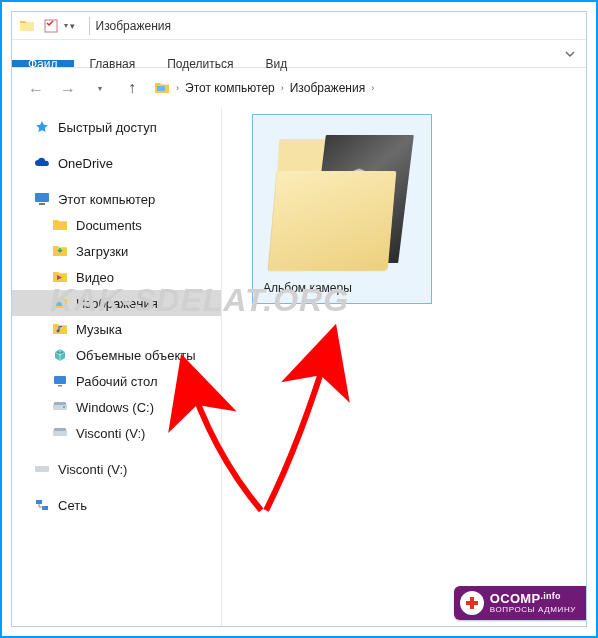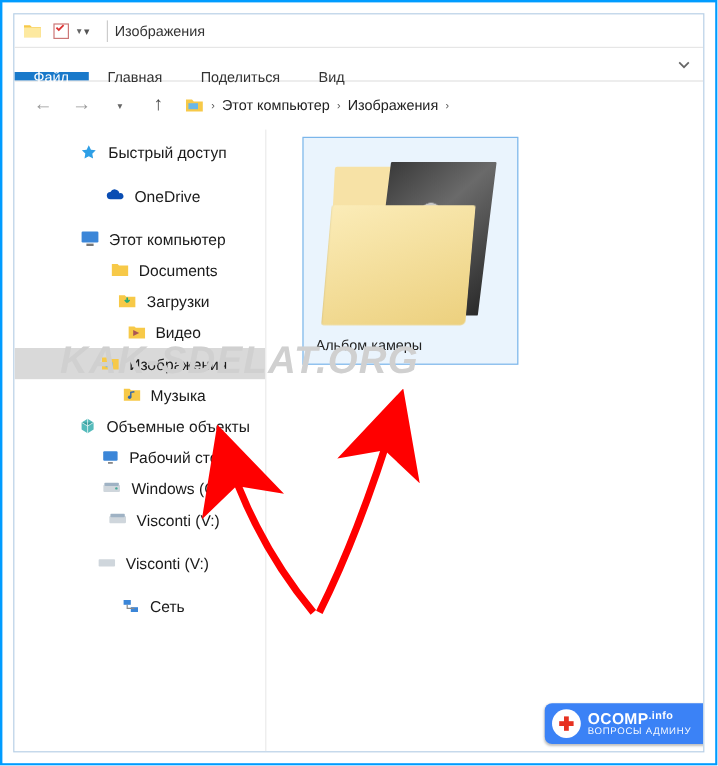--- a/index.html
+++ b/index.html
@@ -28,21 +28,21 @@
   .nav-arrow { font-size: 16px; }
   .addr { flex: 1; height: 26px; display: flex; align-items: center; gap: 6px; padding: 0 4px; }
   .addr .crumb { display: flex; align-items: center; gap: 4px; color: #222; font-size: 12px; }
   .addr .caret { font-size: 9px; color: #555; }
 
   
   .body { display: flex; height: calc(100% - 28px - 28px - 40px); }
   .sidebar { width: 210px; border-right: 1px solid #eaeaea; padding: 6px 0; overflow: hidden; }
   .content { flex: 1; padding: 12px; position: relative; }
 
-  .tree-item { height: 26px; display: flex; align-items: center; padding-left: 22px; font-size: 13px; color: #1a1a1a; gap: 8px; justify-content: center; }
+  .tree-item { height: 26px; display: flex; align-items: center; padding-left: 22px; font-size: 13px; color: #1a1a1a; gap: 8px; }
   .tree-item.nested { padding-left: 40px; }
   .tree-item.selected { background: #d9d9d9; }
   .tree-gap { height: 10px; }
   .ic { width: 16px; height: 16px; display: inline-flex; align-items: center; justify-content: center; flex: 0 0 16px; }
 
   
   .tile { width: 180px; border: 1px solid #7bb6ea; background: #eaf4fd; padding: 16px 10px 8px; position: absolute; left: 30px; top: 6px; }
   .tile .thumb { width: 140px; height: 140px; margin: 0 auto 10px; position: relative; }
   .folder-back { position: absolute; left: 4px; top: 8px; width: 110px; height: 120px; background: #f7e2a6; border-radius: 2px 6px 2px 2px; transform: skewX(-3deg); }
   .folder-photo { position: absolute; right: 6px; top: 4px; width: 88px; height: 128px; background: linear-gradient(135deg,#3a3a3a,#6a6a6a 40%,#2a2a2a); transform: skewX(-7deg); border-radius: 1px; overflow: hidden; }
@@ -50,21 +50,21 @@
   .folder-photo::before { content:""; position:absolute; left:20px; top:26px; width:44px; height:56px; background: radial-gradient(circle at 40% 30%, #c8c8c8 0 18%, transparent 19%), radial-gradient(circle at 60% 55%, #bfbfbf 0 30%, transparent 31%); filter: blur(0.6px); }
   .tile-label { font-size: 12px; color: #222; }
 
   
   .watermark { position: absolute; left: 38px; top: 270px; font-size: 32px; font-weight: 600; color: #d0d0d0; letter-spacing: 1px; pointer-events: none; font-style: italic; }
 
   
   .arrows { position: absolute; left: 0; top: 0; width: 100%; height: 100%; pointer-events: none; }
 
   
-  .badge { position: absolute; right: -2px; bottom: 6px; background: #3b82f6; color: #fff; border-radius: 6px 0 0 6px; padding: 6px 12px 6px 36px; font-size: 13px; font-weight: 700; letter-spacing: .3px; line-height: 1.05; box-shadow: 0 1px 2px rgba(0,0,0,.25); }
+  .badge { position: absolute; right: -2px; bottom: 6px; background: #701a75; color: #fff; border-radius: 6px 0 0 6px; padding: 6px 12px 6px 36px; font-size: 13px; font-weight: 700; letter-spacing: .3px; line-height: 1.05; box-shadow: 0 1px 2px rgba(0,0,0,.25); }
   .badge .sub { display:block; font-size: 8px; font-weight: 400; letter-spacing: .6px; opacity: .95; text-align: center; }
   .badge .plus { position: absolute; left: 6px; top: 50%; transform: translateY(-50%); width: 24px; height: 24px; background: #fff; border-radius: 50%; display: flex; align-items: center; justify-content: center; }
   .badge .plus::before, .badge .plus::after { content:""; position:absolute; background:#e63121; }
   .badge .plus::before { width: 12px; height: 4px; }
   .badge .plus::after { width: 4px; height: 12px; }
   .badge .info { font-size: 9px; vertical-align: top; }
 
   .chevdown { font-size: 8px; color: #666; }
 </style>
 </head>

